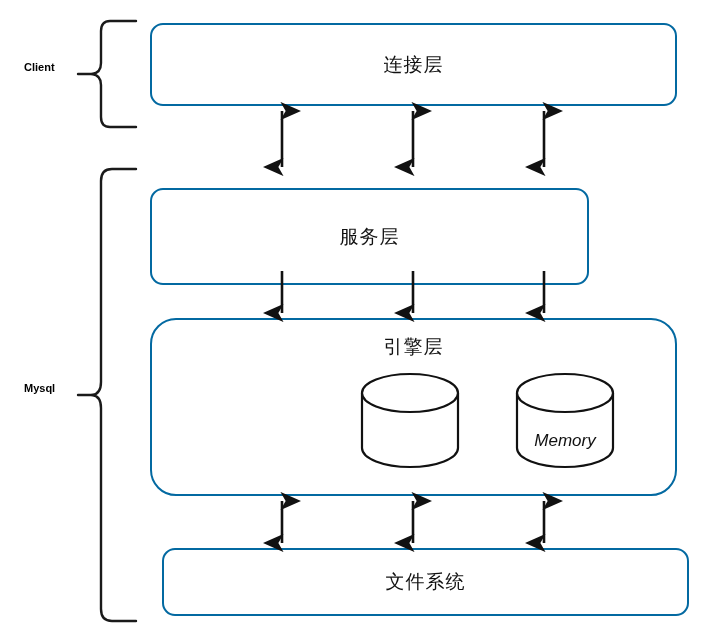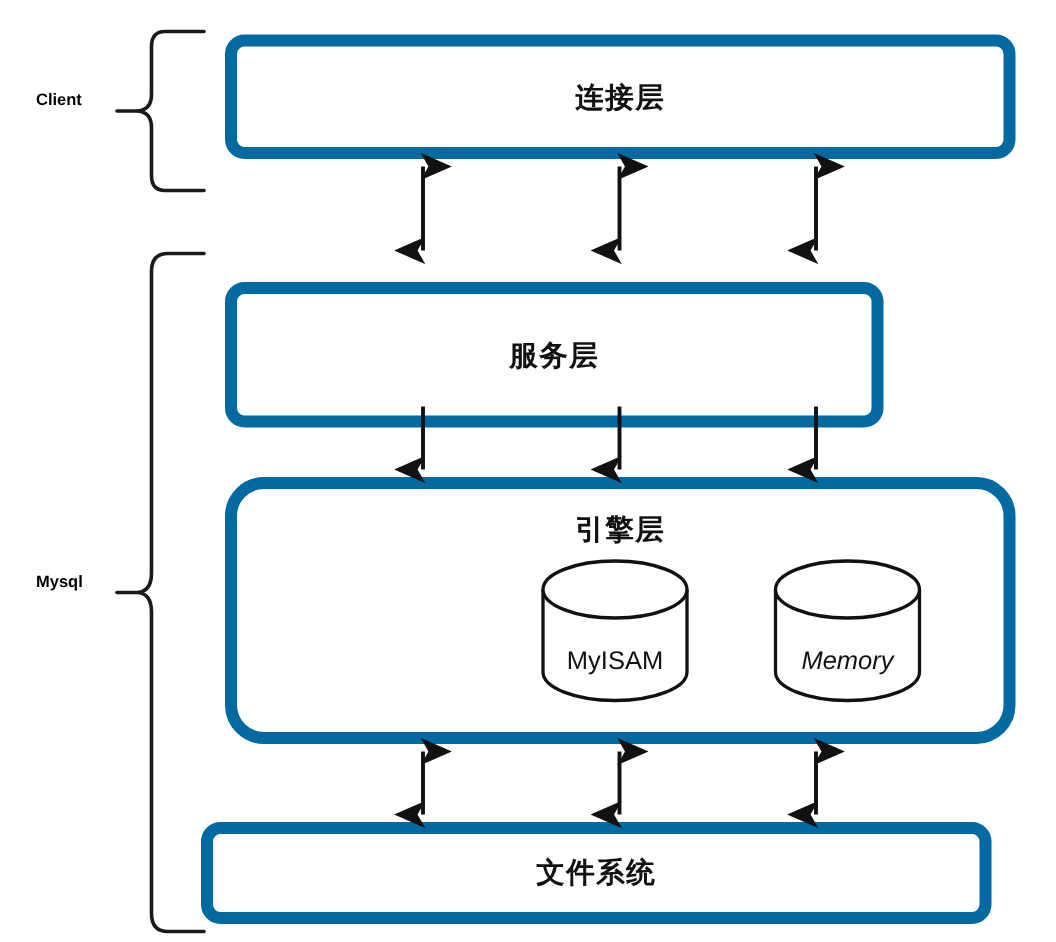--- a/index.html
+++ b/index.html
@@ -15,23 +15,22 @@
   }
   #diagram-root {
     position: relative;
     width: 704px;
     height: 628px;
     background: #ffffff;
   }
   .layer-box {
     position: absolute;
     box-sizing: border-box;
-    border: 8px solid #0369a1;
+    border: 2px solid #0369a1;
     background: #ffffff;
-    font-weight: bold;
   }
   .layer-box-label {
     position: absolute;
     left: 0;
     right: 0;
     text-align: center;
     color: #111111;
     font-size: 19px;
     letter-spacing: 1px;
     white-space: nowrap;
@@ -59,21 +58,21 @@
     top: 318px;
     width: 527px;
     height: 178px;
     border-radius: 26px;
   }
   #box-engine .layer-box-label {
     top: 14px;
     transform: none;
   }
   #box-filesystem {
-    left: 134px;
+    left: 162px;
     top: 548px;
     width: 527px;
     height: 68px;
     border-radius: 13px;
   }
   .cylinder {
     position: absolute;
     width: 100px;
     height: 95px;
     top: 373px;
@@ -173,21 +172,20 @@
   <div class="layer-box" id="box-filesystem">
     <div class="layer-box-label box-centered-label">文件系统</div>
   </div>
 
 
   <div class="cylinder" id="cylinder-myisam">
     <svg viewBox="0 0 100 95">
       <path d="M 2 20 L 2 75 A 48 19 0 0 0 98 75 L 98 20" fill="#ffffff" stroke="#111111" stroke-width="2.2"></path>
       <ellipse cx="50" cy="20" rx="48" ry="19" fill="#ffffff" stroke="#111111" stroke-width="2.2"></ellipse>
     </svg>
-    <div class="cylinder-label">MyISAM</div>
   </div>
 
   <div class="cylinder" id="cylinder-memory">
     <svg viewBox="0 0 100 95">
       <path d="M 2 20 L 2 75 A 48 19 0 0 0 98 75 L 98 20" fill="#ffffff" stroke="#111111" stroke-width="2.2"></path>
       <ellipse cx="50" cy="20" rx="48" ry="19" fill="#ffffff" stroke="#111111" stroke-width="2.2"></ellipse>
     </svg>
     <div class="cylinder-label">Memory</div>
   </div>
 

